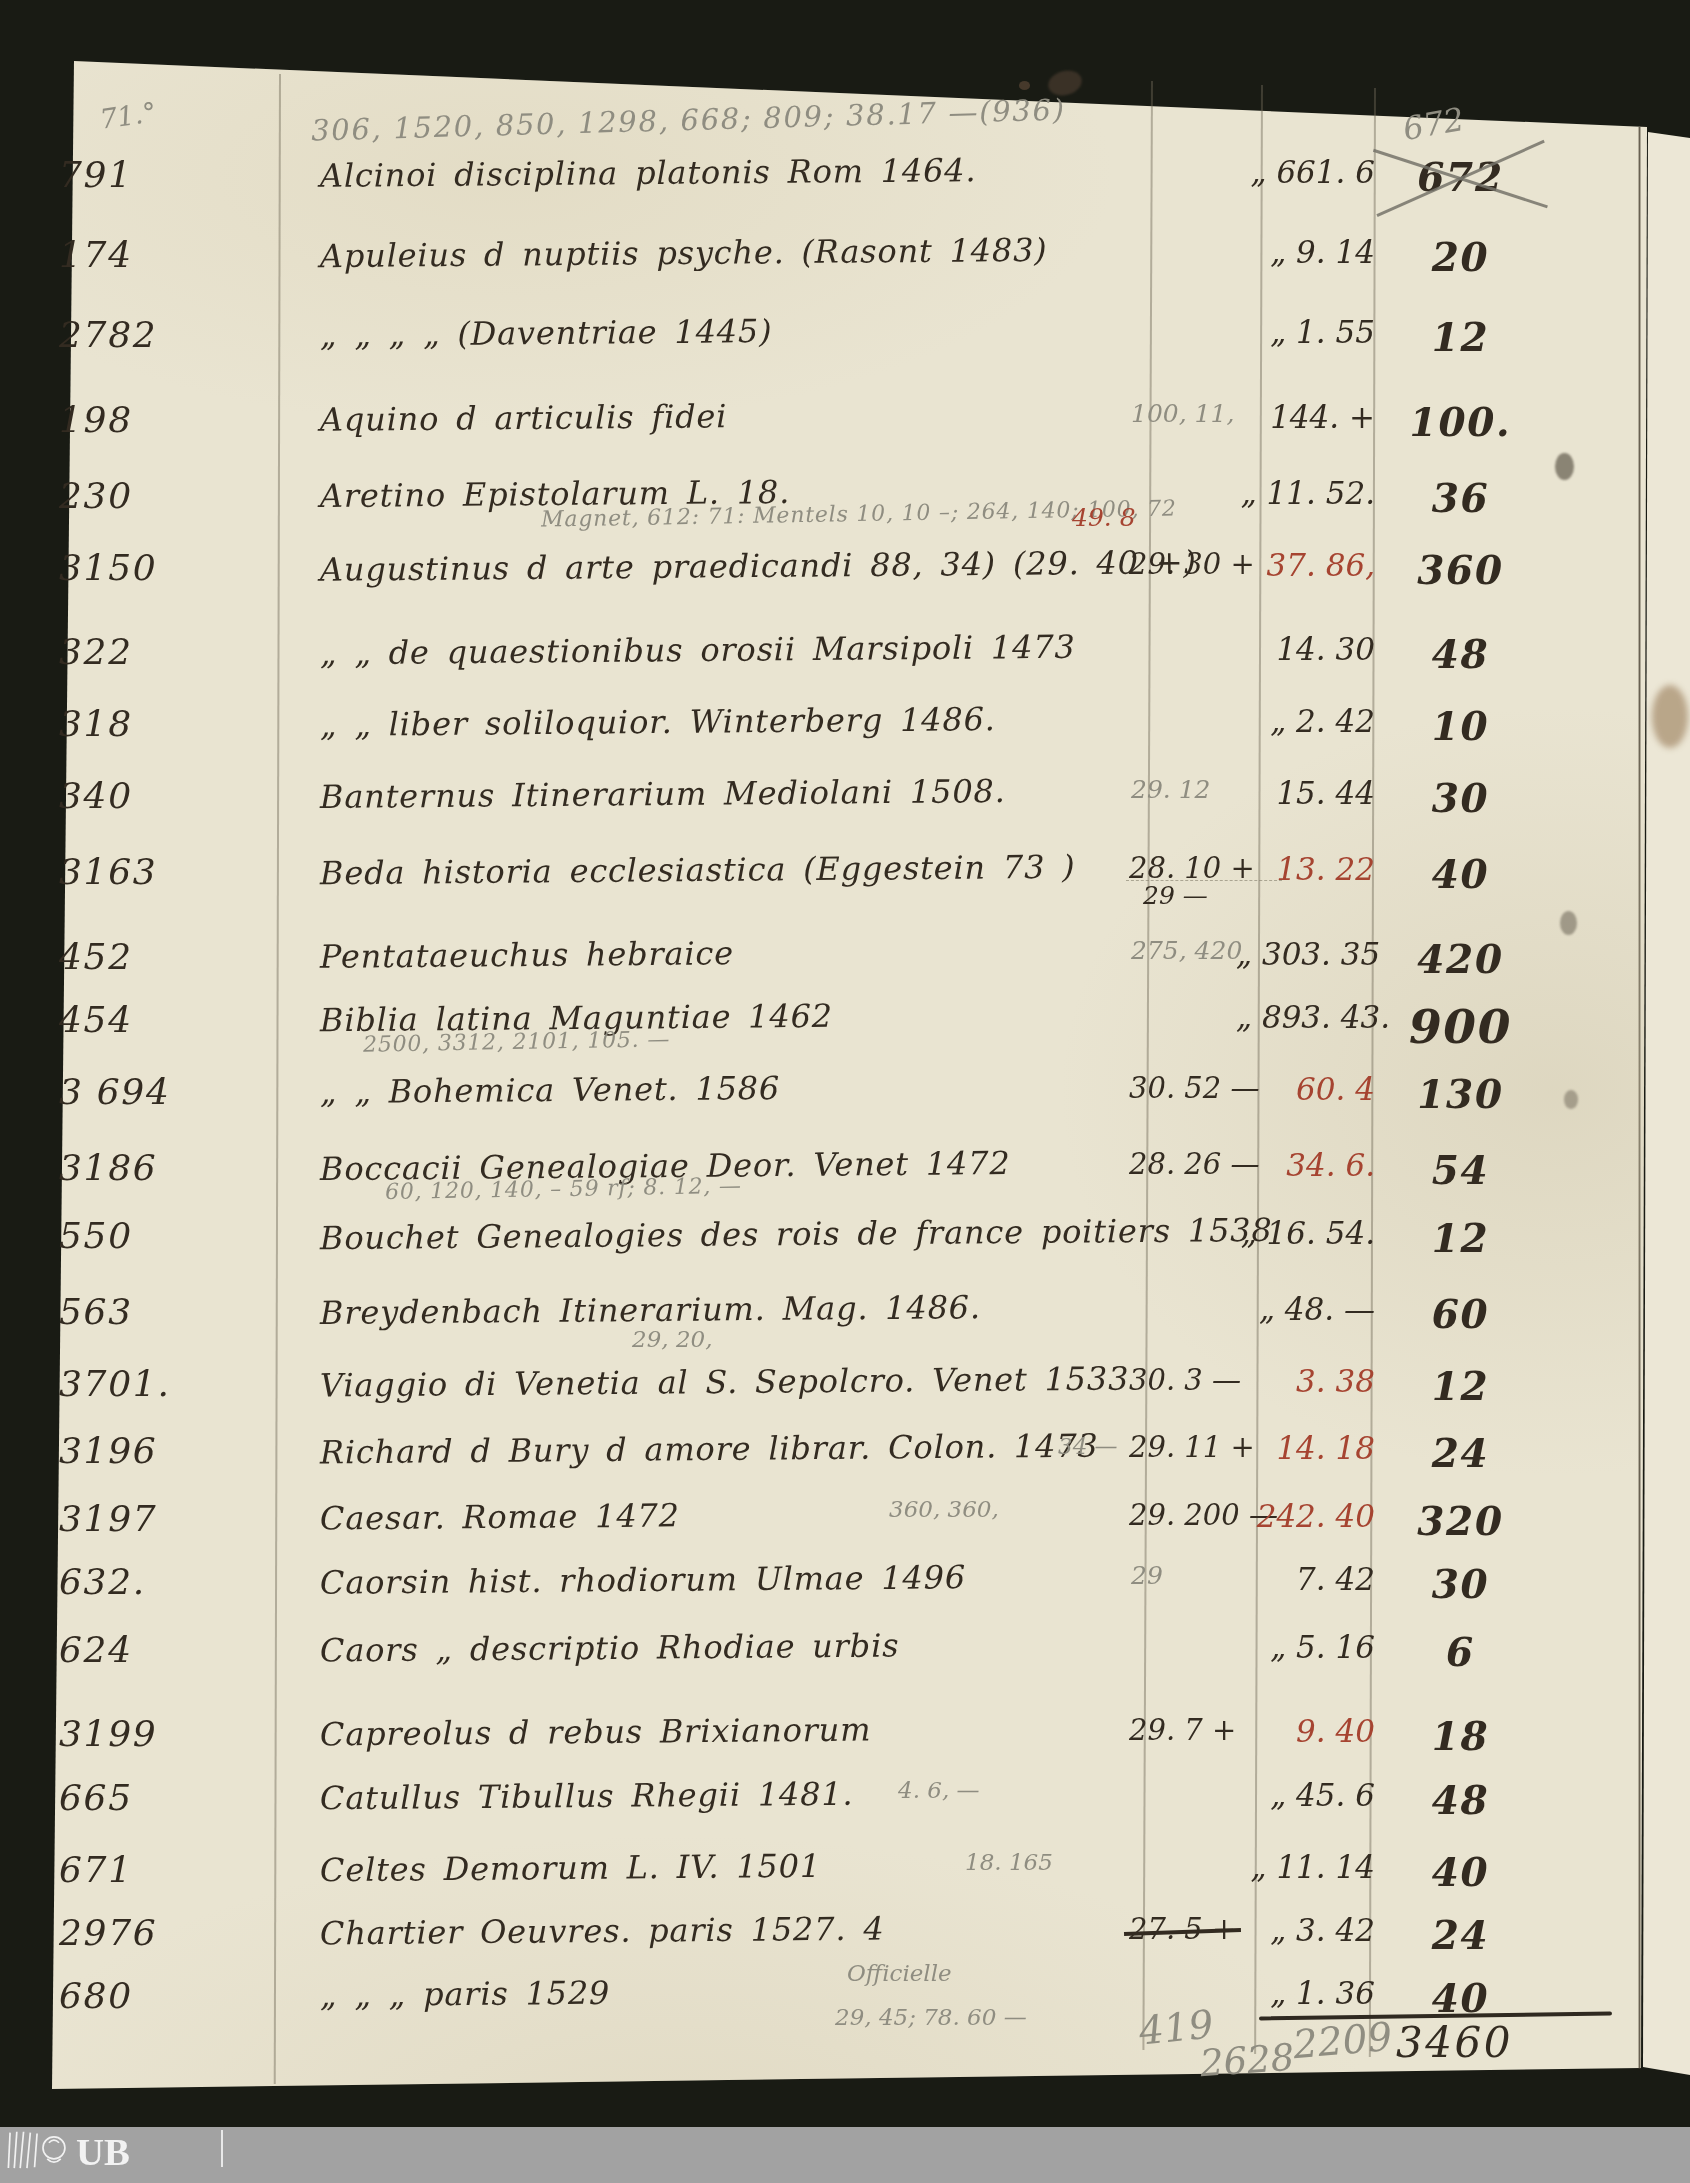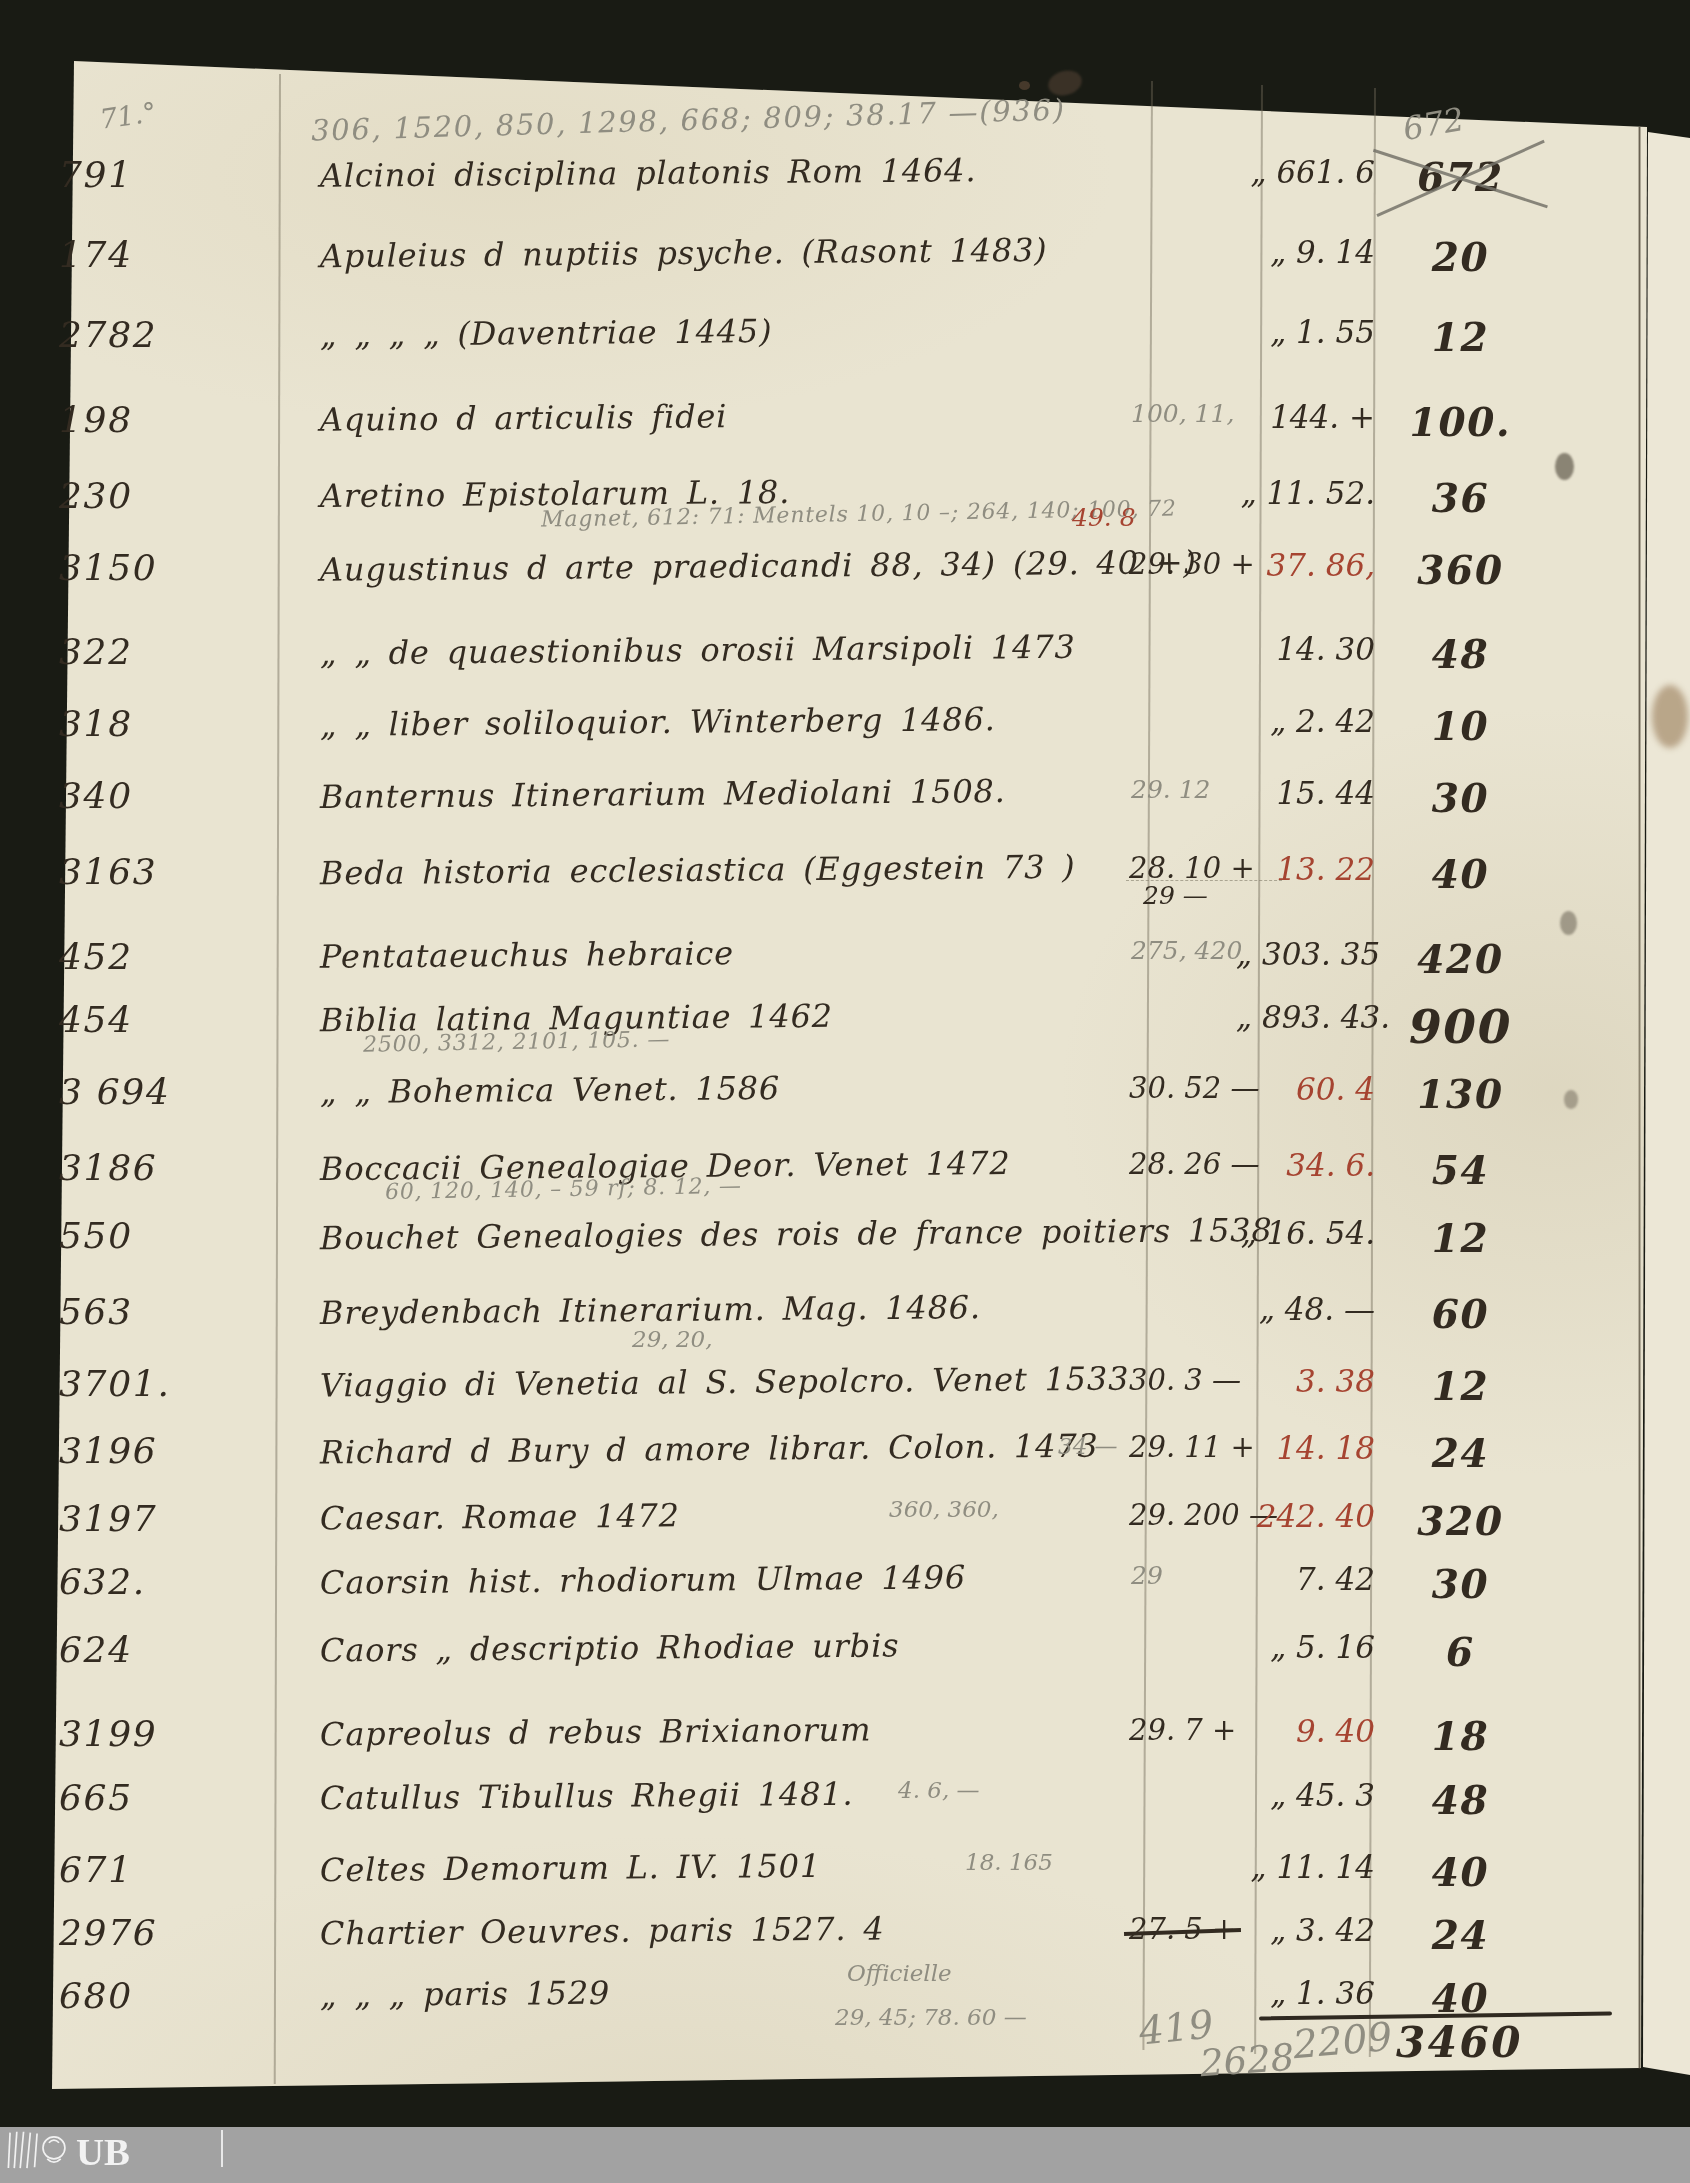--- a/index.html
+++ b/index.html
@@ -224,21 +224,21 @@
         <span class="hw num">3199</span>
         <span class="hw title">Capreolus d rebus Brixianorum</span>
         <span class="hw midink">29. 7 +</span>
         <span class="hw price red">9. 40</span>
         <span class="hw count">18</span>
       </div>
       <div class="row" style="top: 1777px;">
         <span class="hw num">665</span>
         <span class="hw title">Catullus Tibullus Rhegii 1481.</span>
         <span class="hw p-after pencil" style="left:898px;top:0px;">4. 6, —</span>
-        <span class="hw price">„ 45. 3</span>
+        <span class="hw price">„ 45. 6</span>
         <span class="hw count">48</span>
       </div>
       <div class="row" style="top: 1849px;">
         <span class="hw num">671</span>
         <span class="hw title">Celtes Demorum L. IV. 1501</span>
         <span class="hw p-after pencil" style="left:965px;top:0px;">18. 165</span>
         <span class="hw price">„ 11. 14</span>
         <span class="hw count">40</span>
       </div>
       <div class="row" style="top: 1912px;"><span class="hw num">2976</span><span class="hw title">Chartier Oeuvres.   paris 1527. 4</span><span class="hw midink struck">27. 5 +</span><span class="hw price">„ 3. 42</span><span class="hw count">24</span></div>
@@ -249,21 +249,21 @@
         <span class="hw p-after pencil" style="left:835px;top:29px;">29, 45; 78. 60 —</span>
         <span class="hw price">„ 1. 36</span>
         <span class="hw count">40</span>
       </div>
     </div>
 
   <div class="sumline"></div>
   <span class="hw pencil" style="left:1139px;top:2005px;font-size:39px;transform:rotate(-6deg);">419</span>
   <span class="hw pencil" style="left:1200px;top:2039px;font-size:37px;transform:rotate(-4deg);">2628</span>
   <span class="hw pencil" style="left:1293px;top:2018px;font-size:39px;transform:rotate(-5deg);">2209</span>
-  <span class="hw" style="left:1396px;top:2018px;font-size:42px;font-weight:700;letter-spacing:2.5px;">3460</span>
+  <span class="hw" style="left:1396px;top:2018px;font-size:42px;font-weight:400;letter-spacing:2.5px;">3460</span>
 
   <div class="footer">
     <svg class="logo" width="211" height="41" viewBox="0 0 250 48">
       <g stroke="#f2f2f2" fill="none" stroke-width="2">
         <path d="M6,4 L4,46"></path>
           <path d="M14,3 L11,46"></path>
           <path d="M22,3 L18,46"></path>
           <path d="M30,4 L26,46"></path>
         <path d="M38,5 L35,45"></path>
         <circle cx="58" cy="22" r="13"></circle>

